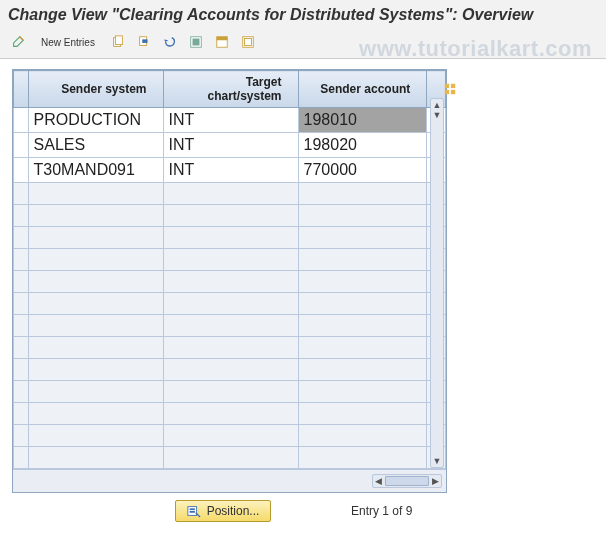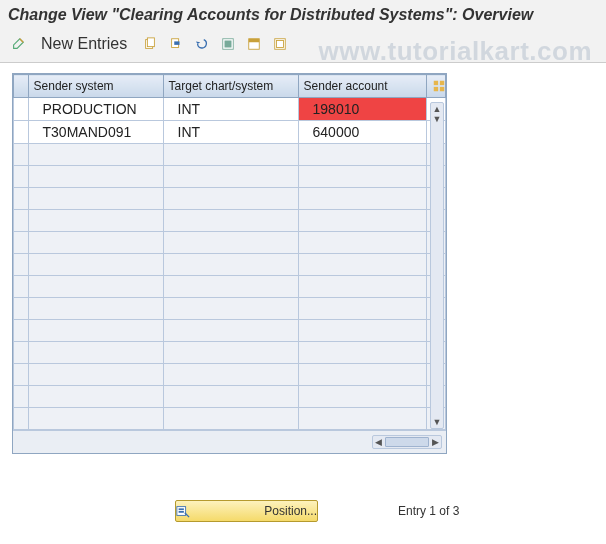--- a/index.html
+++ b/index.html
@@ -37,21 +37,21 @@
     border: 1px solid transparent;
     border-radius: 2px;
     display: flex;
     align-items: center;
     justify-content: center;
     cursor: pointer;
     font-size: 13px;
     line-height: 1;
   }
   .new-entries {
-    font-size: 16px;
+    font-size: 10px;
     color: #333;
     padding: 2px 6px;
     border: 1px solid transparent;
     border-radius: 2px;
     cursor: pointer;
   }
   
   .main {
     padding: 10px 0 0 12px;
   }
@@ -65,51 +65,51 @@
   }
   
   table.sap {
     width: 100%;
     border-collapse: collapse;
     table-layout: fixed;
   }
   table.sap th {
     background: linear-gradient(#e6edf7, #c9d8ea);
     border: 1px solid #8fa6c1;
-    font-weight: normal;
-    text-align: left;
-    padding: 4px 5px;
+    font-weight: bold;
+    text-align: right;
+    padding: 4px 16px;
     font-size: 12px;
     color: #222;
     height: 18px;
     box-sizing: border-box;
   }
   table.sap td {
     border: 1px solid #b9c8dd;
     padding: 0;
     height: 22px;
     box-sizing: border-box;
     background: #fff;
   }
   table.sap tr.empty td {
     background: #eef1f6;
   }
   table.sap td .cell-text {
     display: block;
     width: 100%;
     height: 100%;
-    padding: 3px 14px;
+    padding: 3px 5px;
     box-sizing: border-box;
-    font-size: 14px;
+    font-size: 16px;
     color: #222;
     white-space: nowrap;
     overflow: hidden;
   }
   .selected-cell .cell-text{
-    background: #ef4444;
+    background: #a3a3a3;
   }
   
   th.corner, td.corner-cell {
     width: 14px;
     padding:0;
   }
   th.config-col {
     width: 18px;
     text-align:center;
     padding:0;
@@ -167,48 +167,48 @@
   .footer-row {
     position:absolute;
     bottom:22px;
     left:0;
     width:606px;
     display:flex;
     align-items:center;
   }
   .position-btn {
     margin-left:175px;
-    width:143px;
+    width:96px;
     height:22px;
     background: linear-gradient(#fdf2bd, #f5da6a);
     border:1px solid #b59a2e;
     border-radius:2px;
     display:flex;
     align-items:center;
-    justify-content:space-between;
+    justify-content:center;
     gap:6px;
     font-size:12px;
     color:#333;
     cursor:pointer;
     box-sizing:border-box;
   }
   .position-btn .p-icon {
     width:14px;height:14px;
   }
   .entry-text {
     margin-left:80px;
     font-size:12px;
     color:#333;
   }
   
   .watermark {
     position:absolute;
     top:36px;
     right:14px;
-    font-size:26px;
+    font-size:22px;
     font-weight:bold;
     color: rgba(150,165,185,0.35);
     letter-spacing:0.5px;
     pointer-events:none;
     user-select:none;
     text-align:right;
   }
 </style>
 </head>
 <body>
@@ -301,27 +301,40 @@
               <span class="cell-text">INT</span>
             </td>
             <td class="selected-cell">
               <span class="cell-text">198010</span>
             </td>
             <td class="corner-cell"></td>
           </tr>
           <tr>
             <td class="corner-cell"></td>
             <td>
+              <span class="cell-text">SALES</span>
+            </td>
+            <td>
+              <span class="cell-text">INT</span>
+            </td>
+            <td class="">
+              <span class="cell-text">198020</span>
+            </td>
+            <td class="corner-cell"></td>
+          </tr>
+          <tr>
+            <td class="corner-cell"></td>
+            <td>
               <span class="cell-text">T30MAND091</span>
             </td>
             <td>
               <span class="cell-text">INT</span>
             </td>
             <td class="">
-              <span class="cell-text">640000</span>
+              <span class="cell-text">770000</span>
             </td>
             <td class="corner-cell"></td>
           </tr>
           <tr class="empty">
             <td class="corner-cell"></td>
             <td>
               <span class="cell-text"></span>
             </td>
             <td>
               <span class="cell-text"></span>
@@ -509,14 +522,14 @@
 <div class="footer-row">
   <div class="position-btn">
     <svg class="p-icon" viewBox="0 0 16 16">
         <rect x="1" y="3" width="10" height="10" fill="#fff" stroke="#3a6fb0"></rect>
         <rect x="3" y="5" width="6" height="2" fill="#3a6fb0"></rect>
         <rect x="3" y="8" width="6" height="2" fill="#3a6fb0"></rect>
         <path d="M10 10 L15 15" stroke="#3a6fb0" stroke-width="1.5"></path>
       </svg>
     <span>Position...</span>
   </div>
-  <span class="entry-text">Entry 1 of 3</span>
+  <span class="entry-text">Entry 1 of 9</span>
 </div>
 
 </body></html>

